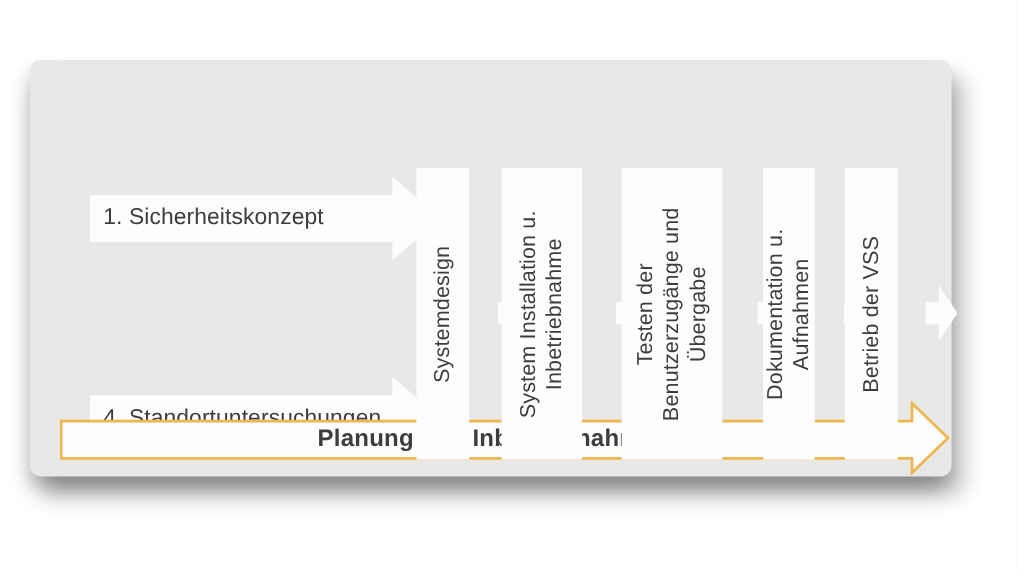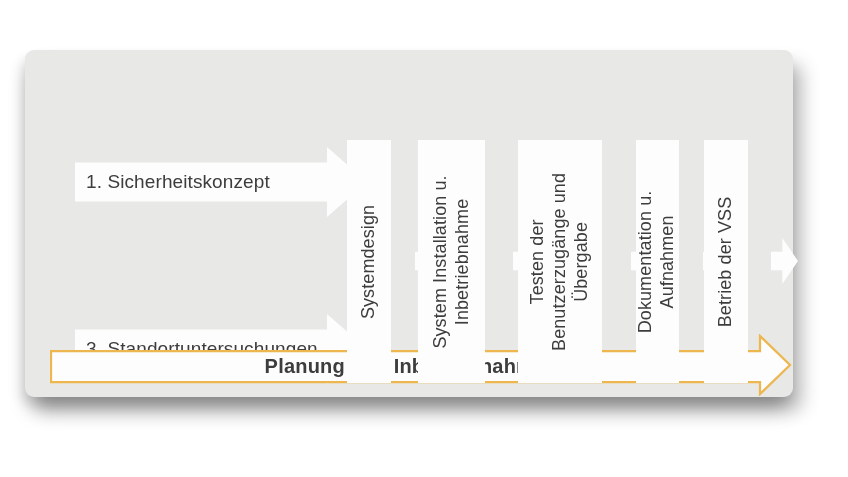--- a/index.html
+++ b/index.html
@@ -93,21 +93,21 @@
 </head>
 <body>
 
 <div class="canvas">
   <div class="panel">
 
     <div class="h-arrow" style="top:97px;">
       <span class="lbl">1. Sicherheitskonzept</span>
     </div>
     <div class="h-arrow" style="top:264px;">
-      <span class="lbl">3. Standortuntersuchungen</span>
+      <span class="lbl">4. Standortuntersuchungen</span>
     </div>
 
     <div class="chev" style="left:390px;"></div>
     <div class="chev" style="left:488px;"></div>
     <div class="chev" style="left:606px;"></div>
     <div class="chev" style="left:678px;"></div>
     <div class="chev" style="left:746px;"></div>
 
     <div class="stage" style="left:322px;width:44px;">
       <div class="rot">

